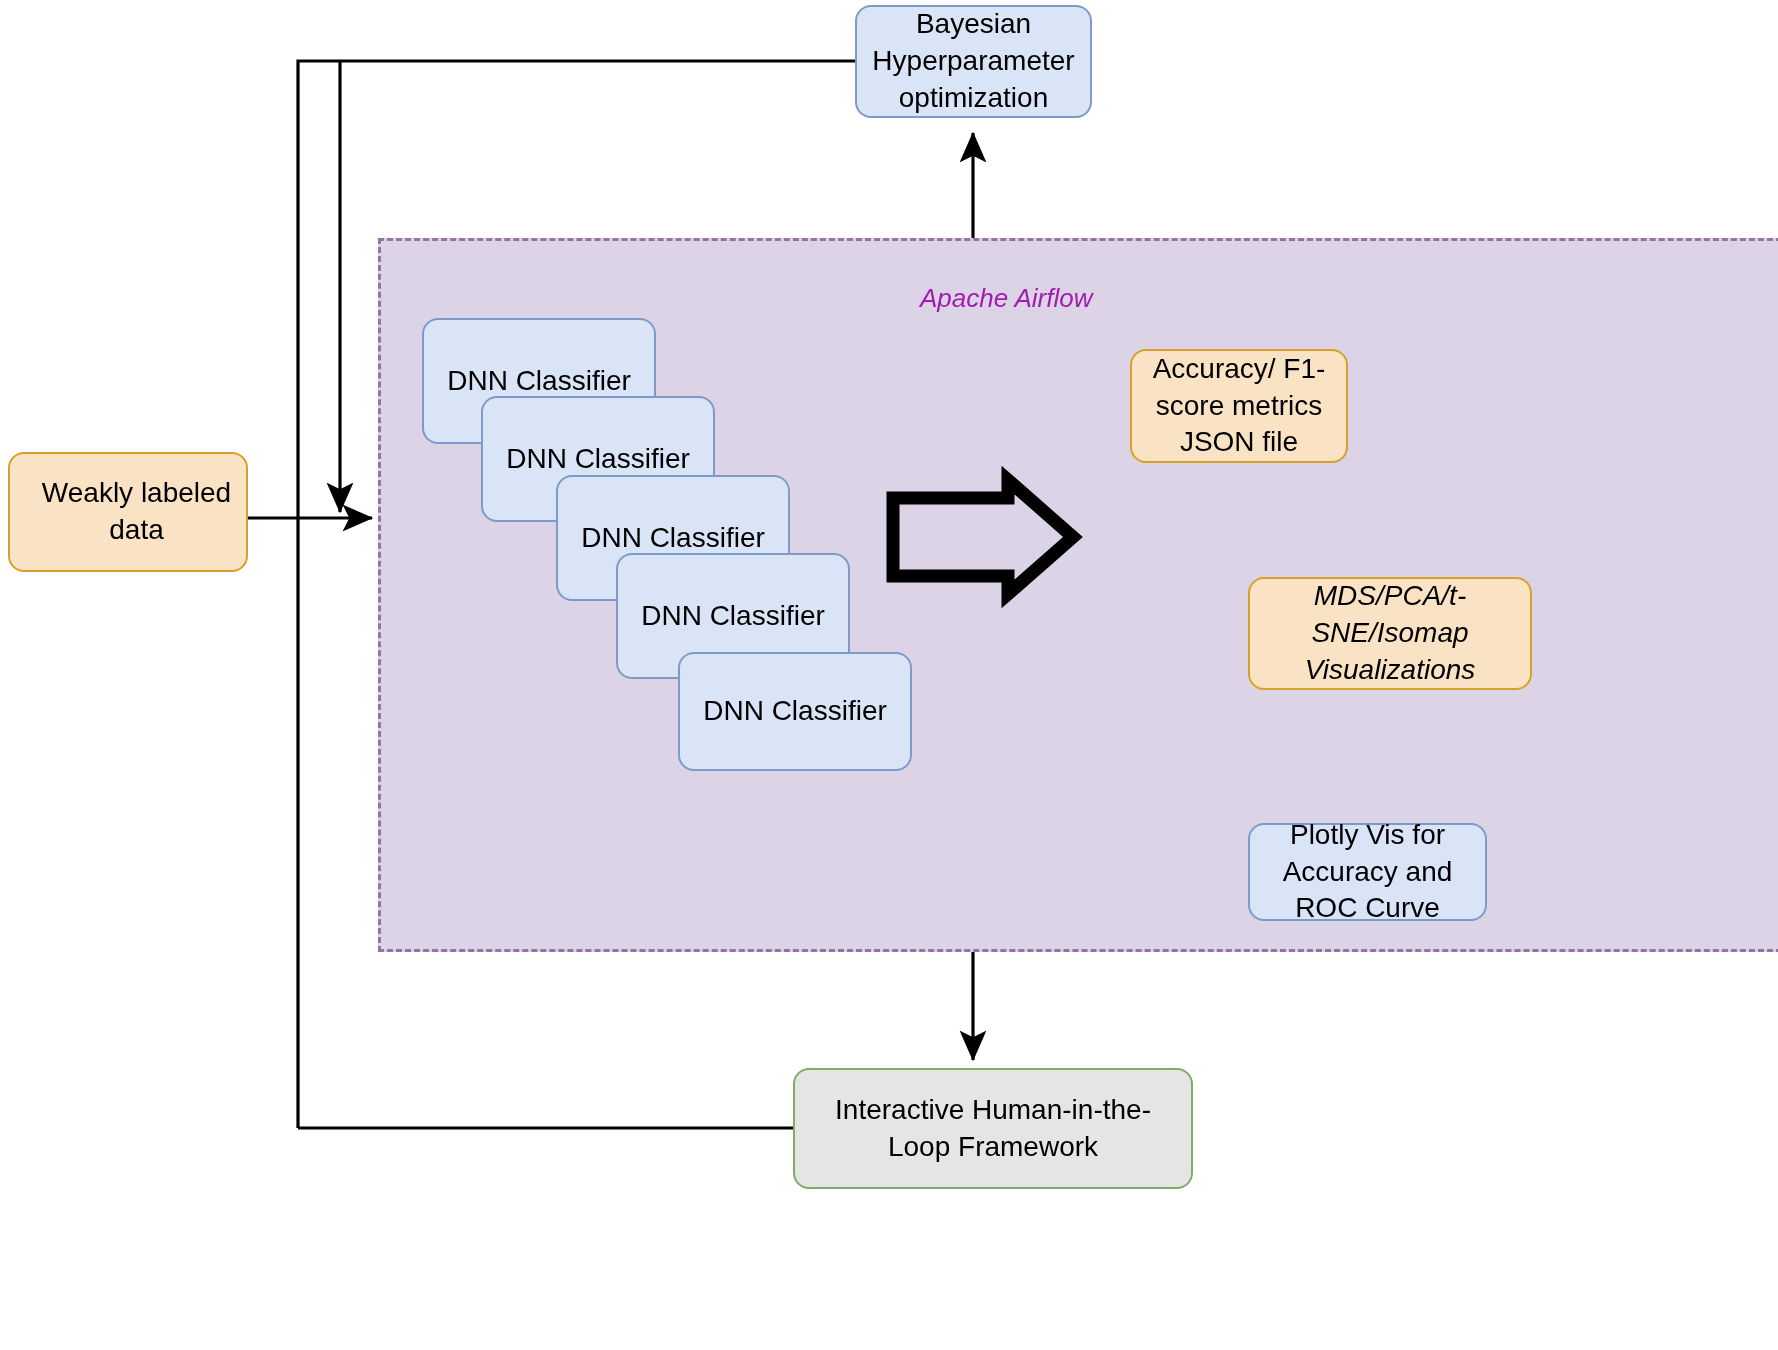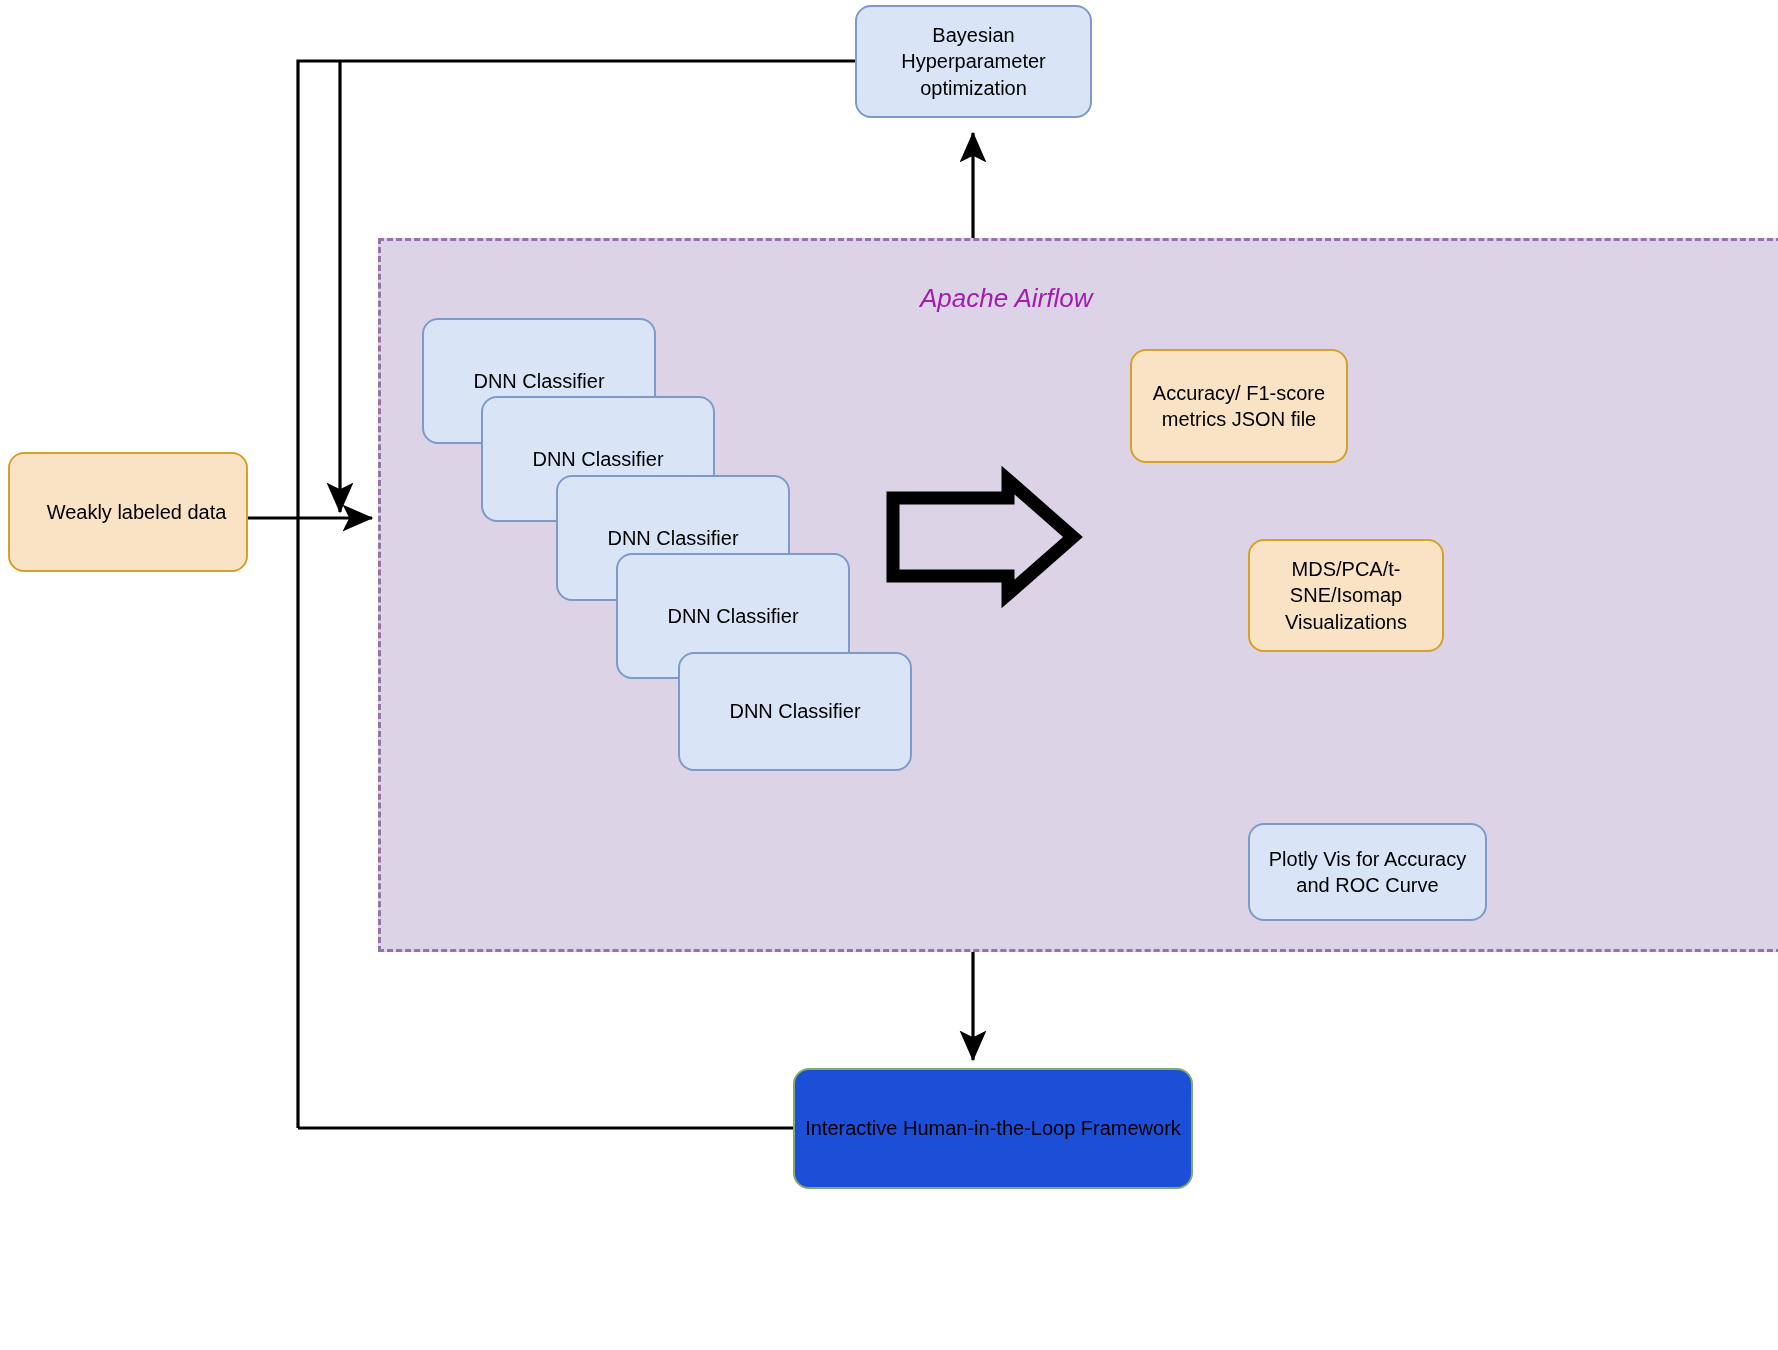--- a/index.html
+++ b/index.html
@@ -25,35 +25,35 @@
   .node {
     position: absolute;
     box-sizing: border-box;
     display: flex;
     align-items: center;
     justify-content: center;
     text-align: center;
     border-radius: 16px;
     border-width: 2px;
     border-style: solid;
-    font-size: 20px;
+    font-size: 28px;
     line-height: 1.32;
     color: #000000;
     padding: 4px 10px;
   }
   .blue {
     background: #d9e4f7;
     border-color: #7e9ac8;
   }
   .orange {
     background: #f9e3c4;
     border-color: #d6a12a;
   }
   .green {
-    background: #1d4ed8;
+    background: #e5e5e5;
     border-color: #82ab6a;
   }
   .group-airflow {
     position: absolute;
     box-sizing: border-box;
     background: #ddd3e7;
     border: 3px dashed #9673a6;
   }
   .group-label {
     position: absolute;
@@ -101,19 +101,19 @@
 
   <div class="node orange" style="left:8px; top:452px; width:240px; height:120px;padding-left:27px;">Weakly labeled data</div>
 
   <div class="node blue" style="left:422px; top:318px; width:234px; height:126px; z-index:1;">DNN Classifier</div>
   <div class="node blue" style="left:481px; top:396px; width:234px; height:126px; z-index:2;">DNN Classifier</div>
   <div class="node blue" style="left:556px; top:475px; width:234px; height:126px; z-index:3;">DNN Classifier</div>
   <div class="node blue" style="left:616px; top:553px; width:234px; height:126px; z-index:4;">DNN Classifier</div>
   <div class="node blue" style="left:678px; top:652px; width:234px; height:119px; z-index:5;">DNN Classifier</div>
 
   <div class="node orange" style="left:1130px; top:349px; width:218px; height:114px; z-index:1;">Accuracy/ F1-score metrics JSON file</div>
-  <div class="node orange" style="left:1248px; top:539px; width:196px; height:113px; z-index:3;">MDS/PCA/t-SNE/Isomap Visualizations</div>
+  <div class="node orange" style="left:1248px; top:577px; width:284px; height:113px; z-index:3;font-style:italic;">MDS/PCA/t-SNE/Isomap Visualizations</div>
 
   <div class="node blue" style="left:1248px; top:823px; width:239px; height:98px;">Plotly Vis for Accuracy and ROC Curve</div>
 
   <div class="node green" style="left:793px; top:1068px; width:400px; height:121px;">Interactive Human-in-the-Loop Framework</div>
 
 </div>
 
 </body></html>

